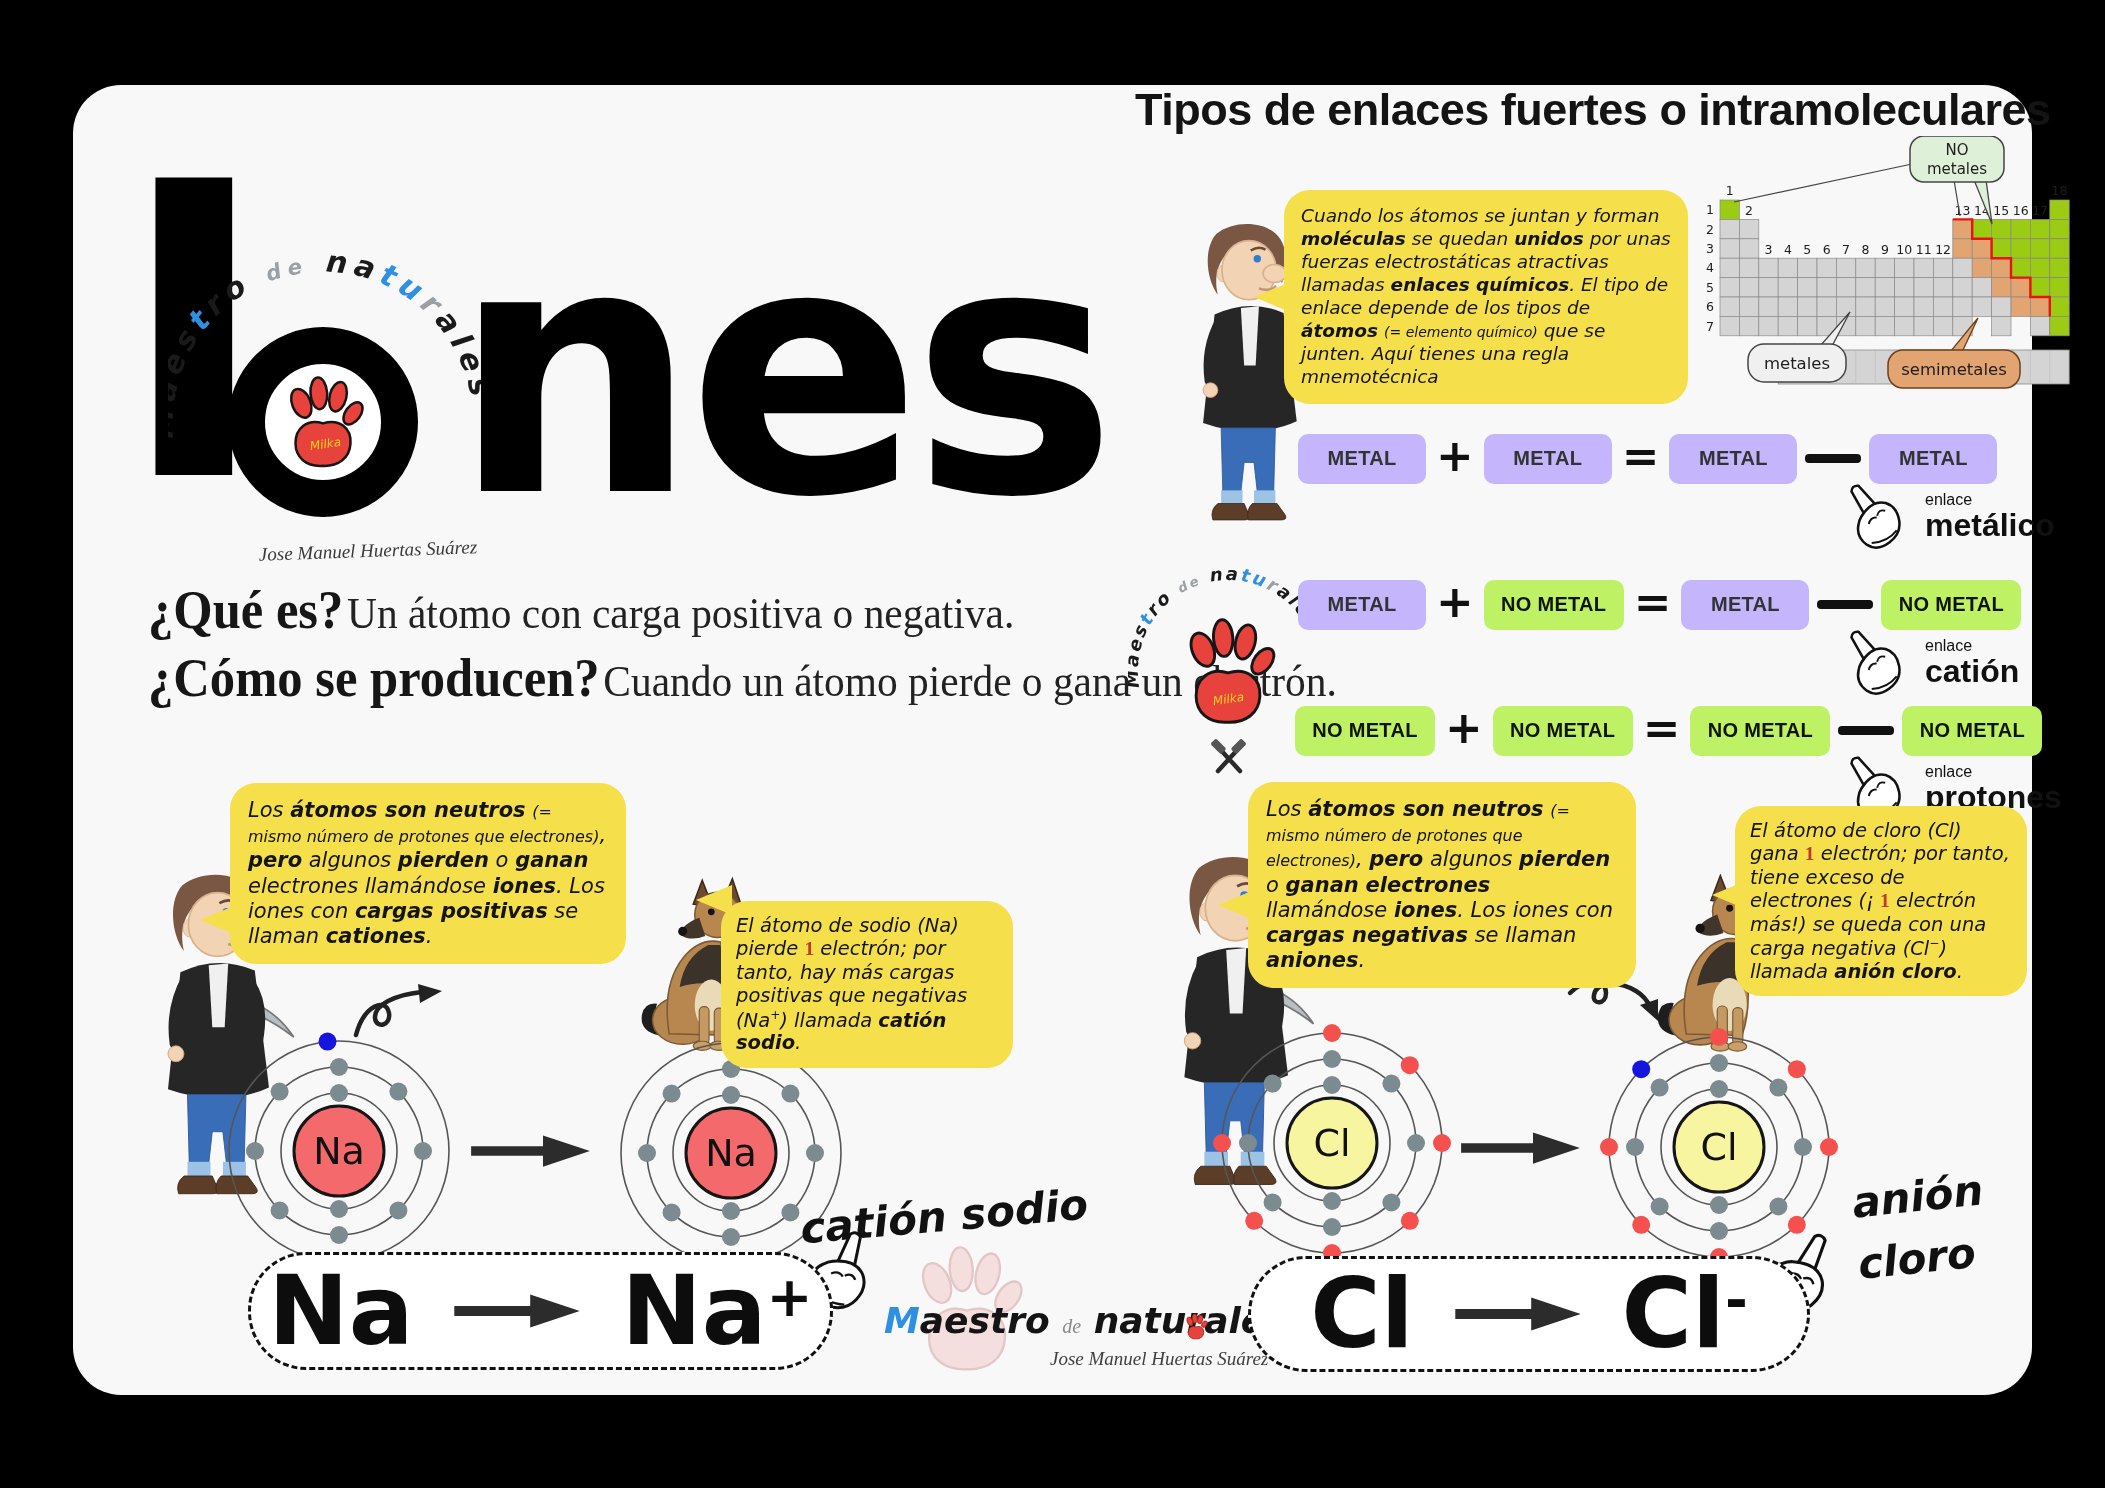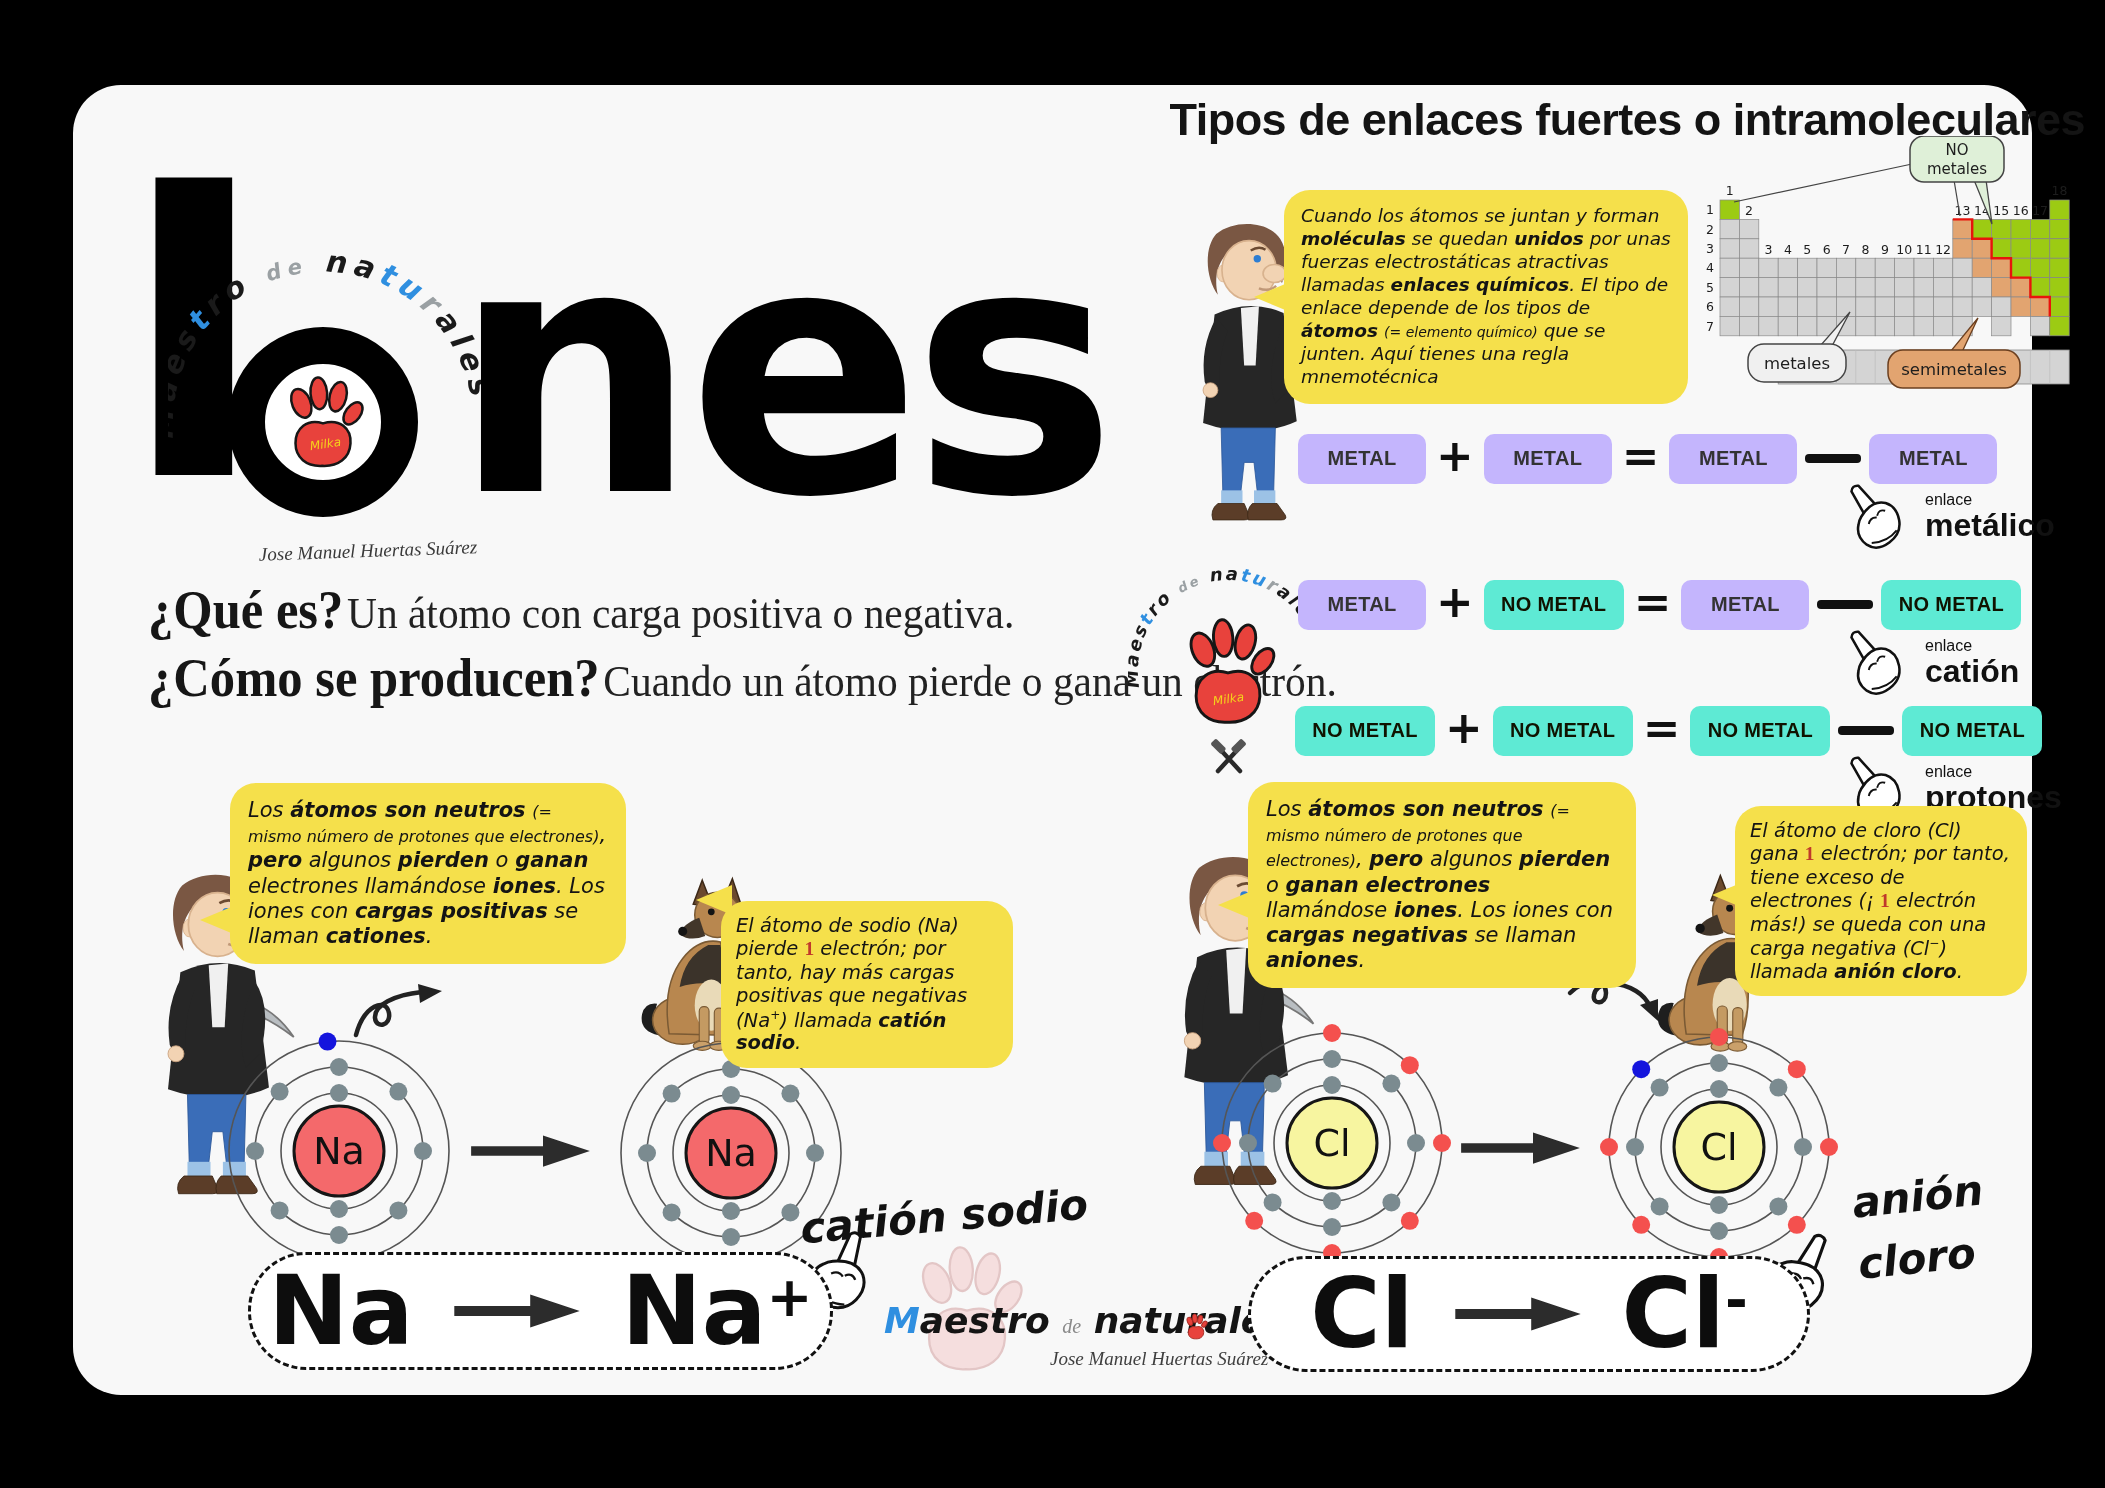--- a/index.html
+++ b/index.html
@@ -9,31 +9,31 @@
   
   .title-i{left:118px;top:130px;font-size:408px;line-height:1;font-weight:700;color:#000;}
   .title-rest{left:452px;top:199px;font-size:345px;line-height:1;font-weight:700;letter-spacing:-10px;color:#000;}
   .o-ring{left:228px;top:327px;width:190px;height:190px;border-radius:50%;border:37px solid #000;background:#fff;box-sizing:border-box;}
   .o-sign{left:218px;top:540px;width:300px;text-align:center;font-family:"Liberation Serif",serif;font-style:italic;font-size:19px;color:#3a3a3a;transform:rotate(-2deg);}
   
   .introline{left:148px;font-family:"Liberation Serif",serif;color:#161616;transform:scaleX(.92);transform-origin:left;white-space:nowrap;}
   .introline .q{font-size:55px;font-weight:700;}
   .introline .a{font-size:45px;color:#222;}
   
-  .heading{left:1135px;top:94px;width:950px;text-align:right;font-family:"Liberation Sans",sans-serif;font-weight:600;font-size:45px;color:#141414;letter-spacing:-.5px;}
+  .heading{left:1135px;top:84px;width:950px;text-align:left;font-family:"Liberation Sans",sans-serif;font-weight:600;font-size:45px;color:#141414;letter-spacing:-.5px;}
   .bubble{background:#f5e04b;border-radius:26px;color:#141414;font-style:italic;z-index:5;}
   .bubble .bb{font-weight:700;}
   .bubble .sm{font-size:.76em;margin-top:39px;}
   .bubble .rd{color:#c0392b;font-weight:600;font-style:normal;font-family:"Liberation Serif",serif;}
   .bubble .sp{vertical-align:super;font-size:.62em;}
   .tailL{width:0;height:0;border-top:15px solid transparent;border-bottom:15px solid transparent;border-right:36px solid #f5e04b;z-index:4;}
   .eqrow{display:flex;align-items:center;gap:10px;z-index:2;}
   .ebox{height:50px;border-radius:10px;display:flex;align-items:center;justify-content:center;font-family:"Liberation Sans",sans-serif;font-weight:700;font-size:20px;letter-spacing:.3px;padding:0 14px;box-sizing:border-box;}
   .metal{background:#c4b5fd;color:#333;min-width:128px;}
-  .nometal{background:#5eead4;color:#101300;min-width:140px;}
+  .nometal{background:#bef264;color:#101300;min-width:140px;}
   .op{font-size:45px;font-weight:700;color:#111;line-height:1;padding-bottom:6px;}
   .bond{width:56px;height:9px;background:#111;border-radius:4px;margin:0 -2px;}
   .enlace-label{font-family:"Liberation Sans",sans-serif;color:#111;line-height:1.05;}
   .enlace-label .small{font-size:16px;}
   .enlace-label .name{font-size:32px;font-weight:700;}
   
   .handw{font-style:italic;font-weight:600;font-size:42px;color:#111;white-space:nowrap;z-index:6;}
   .fbox{border:3.5px dashed #111;border-radius:58px;background:#fff;display:flex;align-items:center;justify-content:center;gap:38px;box-sizing:border-box;z-index:3;}
   .fsym{font-size:96px;font-weight:600;color:#0d0d0d;line-height:1;}
   .fsup{font-size:55px;vertical-align:28px;font-weight:700;}

